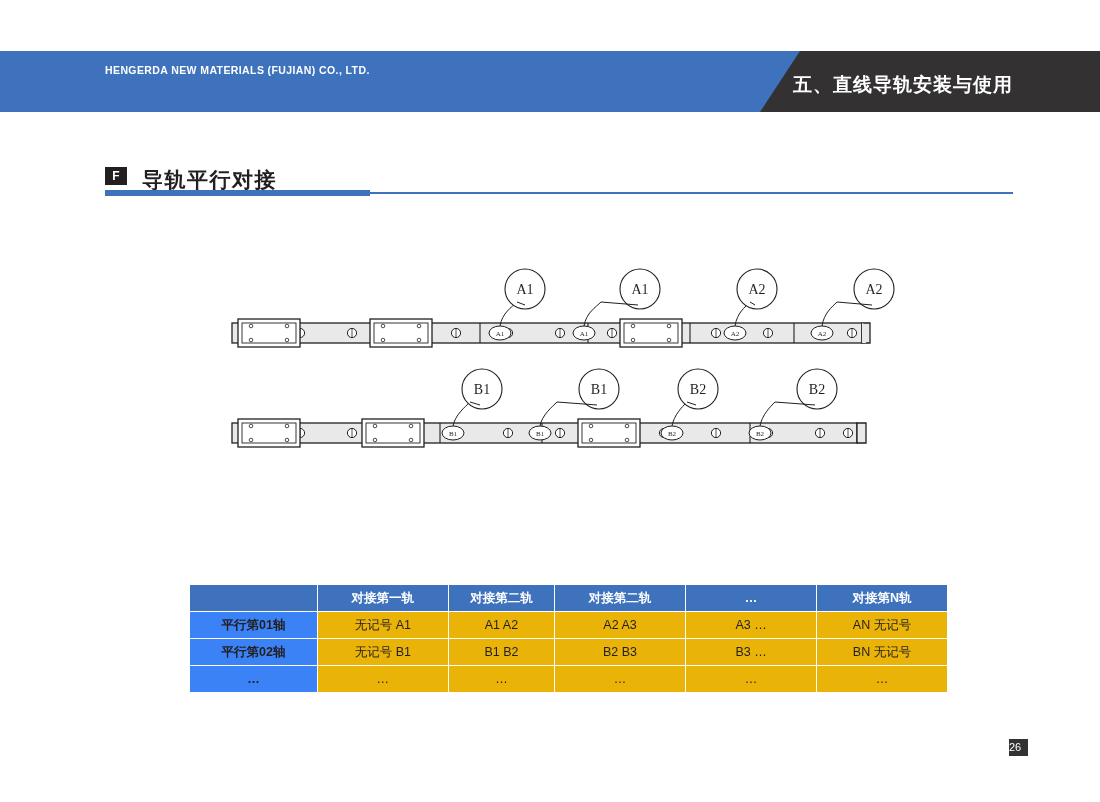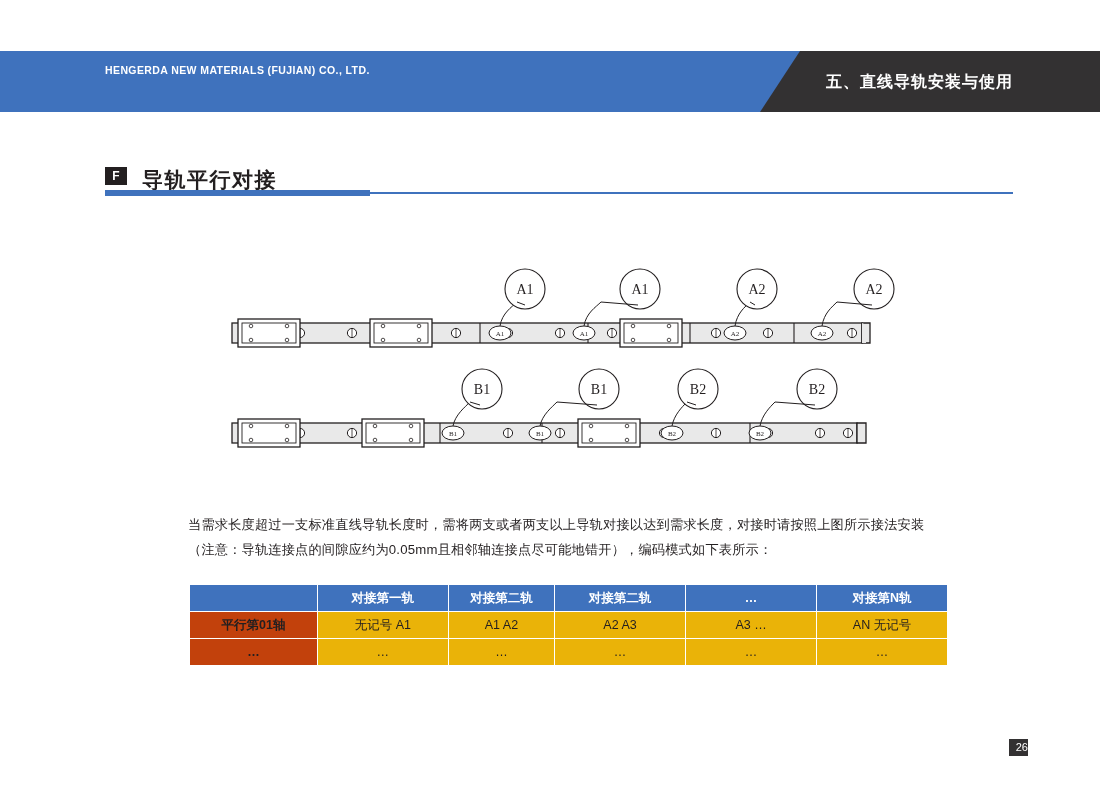--- a/index.html
+++ b/index.html
@@ -34,21 +34,21 @@
     position: absolute;
     left: 105px; top: 64px;
     font-size: 10.5px;
     font-weight: bold;
     letter-spacing: 0.4px;
     color: #ffffff;
   }
   .chapter-title {
     position: absolute;
     right: 87px; top: 72px;
-    font-size: 16px;
+    font-size: 19px;
     font-weight: bold;
     color: #ffffff;
     letter-spacing: 1px;
   }
 
   
   .sec-badge {
     position: absolute;
     left: 105px; top: 167px;
     width: 22px; height: 18px;
@@ -116,36 +116,36 @@
     padding: 0 17px;
   }
   .tbl thead td {
     background: #3f72bd;
     color: #ffffff;
     font-weight: bold;
     font-size: 12.5px;
   }
   .tbl thead td.corner { background: #3f72bd; }
   .tbl tbody td.rowhead {
-    background: #c2410c;
+    background: #3b82f6;
     font-weight: bold;
   }
   .tbl tbody td.cell {
     background: #eab308;
   }
 
   
   .pagenum {
     position: absolute;
     right: 72px; bottom: 46px;
     width: 19px; height: 17px;
     background: #333132;
     color: #ffffff;
     font-size: 11px;
-    text-align: right;
+    text-align: left;
     line-height: 17px;
   }
 </style>
 </head>
 <body>
 
 <div class="page">
 
   <div class="header"></div>
   <div class="header-blue"></div>
@@ -327,21 +327,20 @@
       </g>
       <g stroke="#231f20" stroke-width="1" fill="none">
         <path d="M280 147 L290 150"></path>
         <path d="M367 147 L407 150"></path>
         <path d="M497 147 L506 150"></path>
         <path d="M585 147 L625 150"></path>
       </g>
     </svg>
   </div>
 
-  <div class="para">当需求长度超过一支标准直线导轨长度时，需将两支或者两支以上导轨对接以达到需求长度，对接时请按照上图所示接法安装（注意：导轨连接点的间隙应约为0.05mm且相邻轴连接点尽可能地错开），编码模式如下表所示：</div>
 
   <table class="tbl">
     <thead>
       <tr>
         <td class="corner" style="width:124px"></td>
         <td style="width:127px">对接第一轨</td>
         <td style="width:103px">对接第二轨</td>
         <td style="width:127px">对接第二轨</td>
         <td style="width:127px">…</td>
         <td style="width:127px">对接第N轨</td>
@@ -350,20 +349,28 @@
     <tbody>
       <tr>
         <td class="rowhead">平行第01轴</td>
         <td class="cell">无记号 A1</td>
         <td class="cell">A1  A2</td>
         <td class="cell">A2  A3</td>
         <td class="cell">A3  …</td>
         <td class="cell">AN 无记号</td>
       </tr>
       <tr>
+        <td class="rowhead">平行第02轴</td>
+        <td class="cell">无记号 B1</td>
+        <td class="cell">B1  B2</td>
+        <td class="cell">B2  B3</td>
+        <td class="cell">B3  …</td>
+        <td class="cell">BN 无记号</td>
+      </tr>
+      <tr>
         <td class="rowhead">…</td>
         <td class="cell">…</td>
         <td class="cell">…</td>
         <td class="cell">…</td>
         <td class="cell">…</td>
         <td class="cell">…</td>
       </tr>
     </tbody>
   </table>
 

